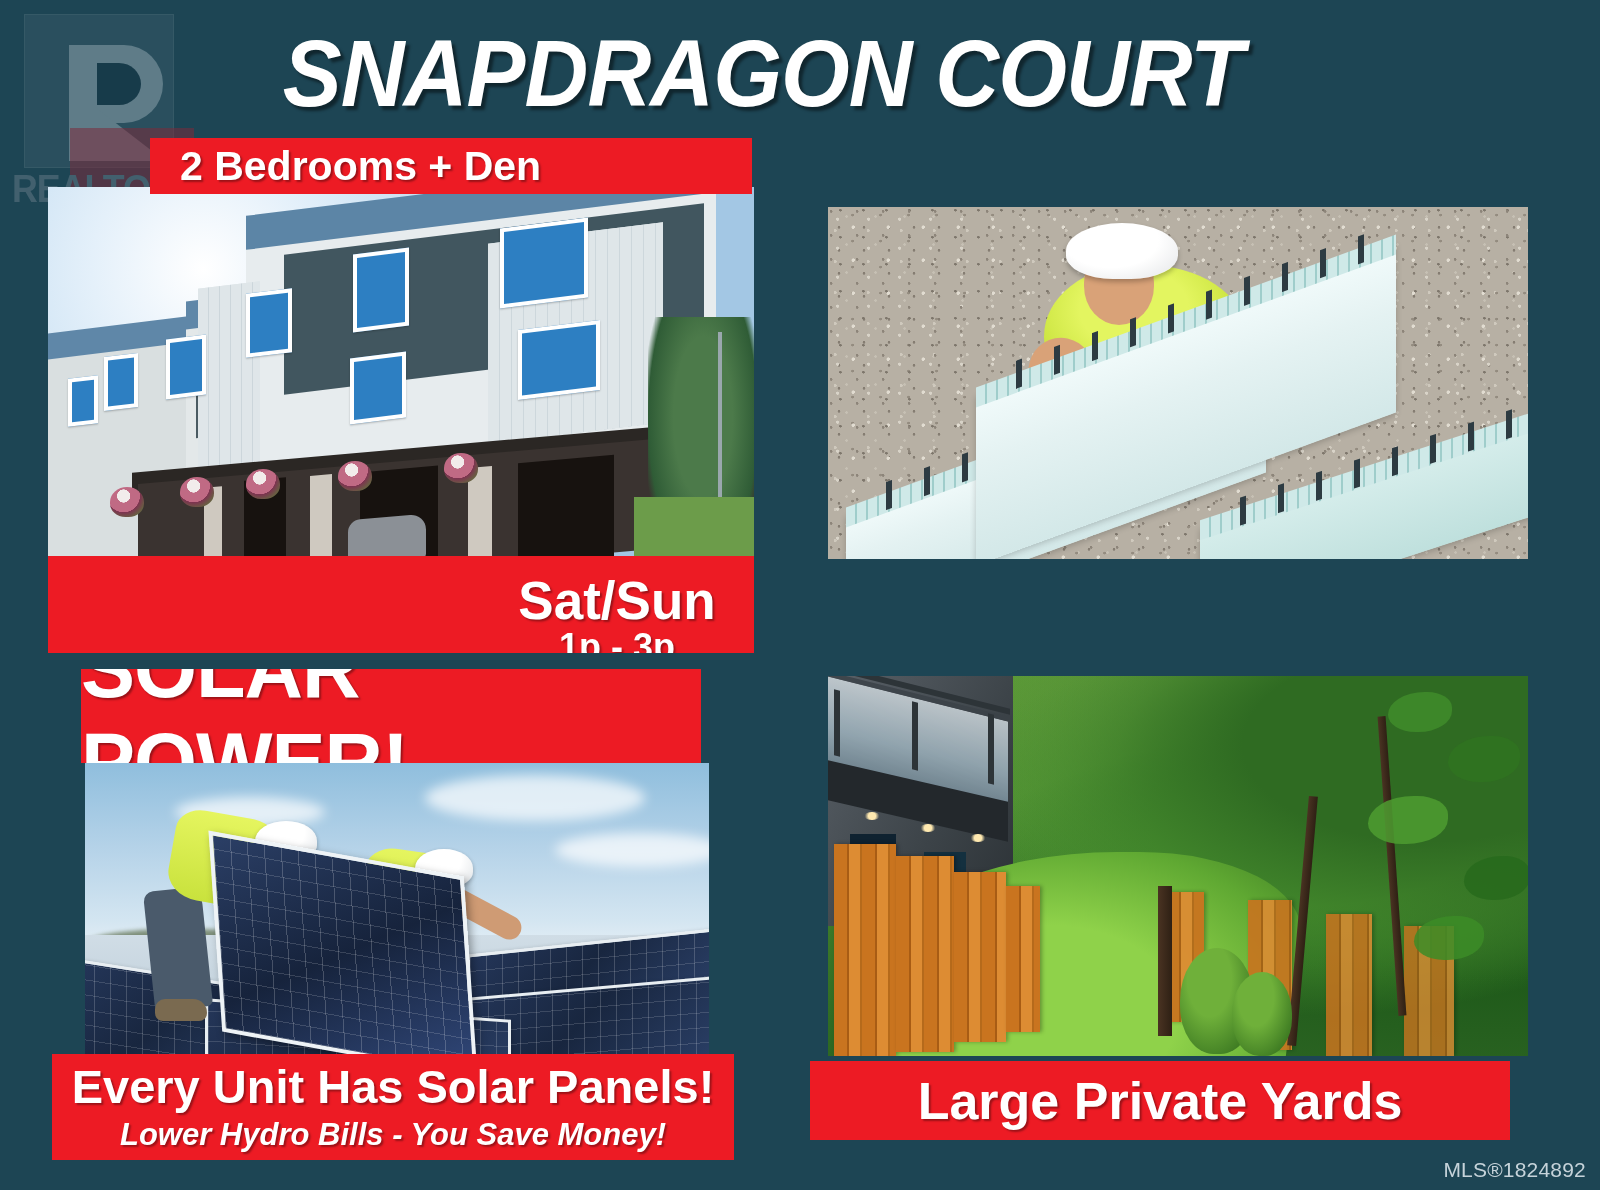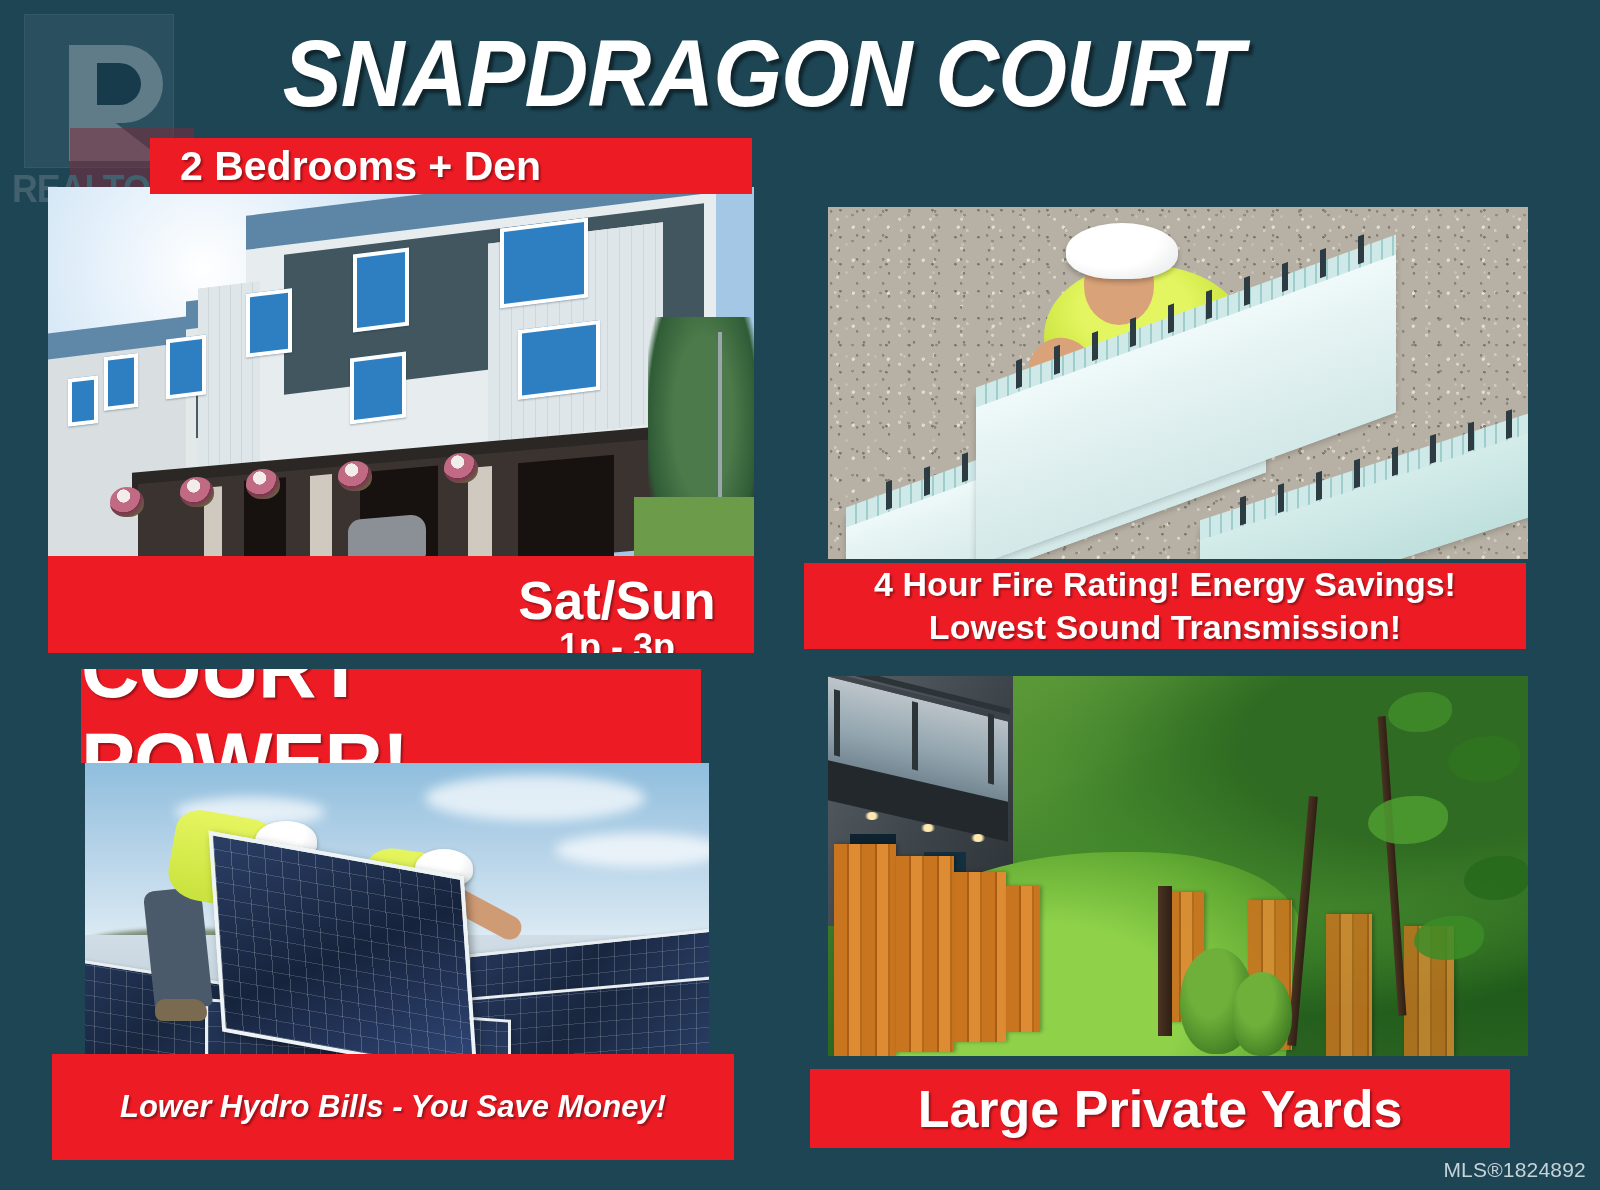--- a/index.html
+++ b/index.html
@@ -35,21 +35,21 @@
   #b-fire{left:804px;top:563px;width:722px;height:86px;flex-direction:column;
           line-height:43px;font-size:34px;}
 
   #b-solar{left:81px;top:669px;width:620px;height:94px;
            font-size:81px;letter-spacing:-1px;}
 
   #b-panels{left:52px;top:1054px;width:682px;height:106px;flex-direction:column;}
   #b-panels .l1{font-size:47px;line-height:56px;}
   #b-panels .l2{font-size:31px;font-style:italic;line-height:40px;}
 
-  #b-yards{left:810px;top:1061px;width:700px;height:79px;font-size:52px;margin-top:8px;}
+  #b-yards{left:810px;top:1061px;width:700px;height:79px;font-size:52px;}
 
   
   .photo{position:absolute;overflow:hidden;}
 
   
   #p-house{left:48px;top:187px;width:706px;height:372px;
     background:linear-gradient(170deg,#cfe3f2 0%,#bcd8ee 30%,#a8cbe6 55%,#9fc3de 100%);}
   #p-house .sky{position:absolute;inset:0;
     background:radial-gradient(circle at 22% 22%,#ffffff 0%,#e4f0fa 18%,#bcd9ef 45%,#a3c7e4 75%);}
   .blk{position:absolute;}
@@ -296,27 +296,23 @@
     <div class="form" style="left:148px;top:112px;width:420px;height:170px;transform:skewY(-20deg);"></div>
     <div class="teeth" style="left:148px;top:104px;width:420px;transform:skewY(-20deg);"></div>
     <div class="ties" style="left:156px;top:92px;width:404px;transform:skewY(-20deg);"></div>
 
     <div class="form" style="left:372px;top:266px;width:340px;height:96px;transform:skewY(-18deg);background:linear-gradient(180deg,#d7eeec,#bfe0dd);"></div>
     <div class="teeth" style="left:372px;top:258px;width:340px;transform:skewY(-18deg);"></div>
     <div class="ties" style="left:380px;top:248px;width:326px;transform:skewY(-18deg);"></div>
   </div>
 
 
-  <div class="banner" id="b-fire">
-    <span>4 Hour Fire Rating! Energy Savings!</span>
-    <span>Lowest Sound Transmission!</span>
-  </div>
 
   <div class="banner" id="b-solar">
-    <span>COURT POWER!</span>
+    <span>SOLAR POWER!</span>
   </div>
 
   <div class="photo" id="p-solar">
     <div class="sky"></div>
     <div class="cloud" style="left:340px;top:12px;width:220px;height:46px;"></div>
     <div class="cloud" style="left:90px;top:34px;width:150px;height:30px;"></div>
     <div class="cloud" style="left:470px;top:70px;width:170px;height:34px;"></div>
     <div class="hill"></div>
     <div class="roof"></div>
 
@@ -339,20 +335,21 @@
       <div class="vest" style="left:18px;top:24px;width:96px;height:86px;border-radius:30% 26% 36% 34%;transform:rotate(8deg);"></div>
       <div class="skn" style="left:96px;top:74px;width:86px;height:24px;border-radius:16px;transform:rotate(28deg);"></div>
       <div class="skn" style="left:78px;top:40px;width:38px;height:42px;border-radius:44%;"></div>
       <div class="hh" style="left:72px;top:22px;width:58px;height:38px;"></div>
     </div>
 
     <div class="tilt"></div>
   </div>
 
   <div class="banner" id="b-panels">
+    <span class="l1">Every Unit Has Solar Panels!</span>
     <span class="l2">Lower Hydro Bills - You Save Money!</span>
   </div>
 
   <div class="photo" id="p-yard">
     <div class="foliage"></div>
     <div class="bldg"></div>
     <div class="balcony"></div>
     <div class="rail" style="left:6px;top:14px;width:6px;height:66px;transform:skewY(14deg);"></div>
     <div class="rail" style="left:84px;top:26px;width:6px;height:68px;transform:skewY(14deg);"></div>
     <div class="rail" style="left:160px;top:38px;width:6px;height:70px;transform:skewY(14deg);"></div>

